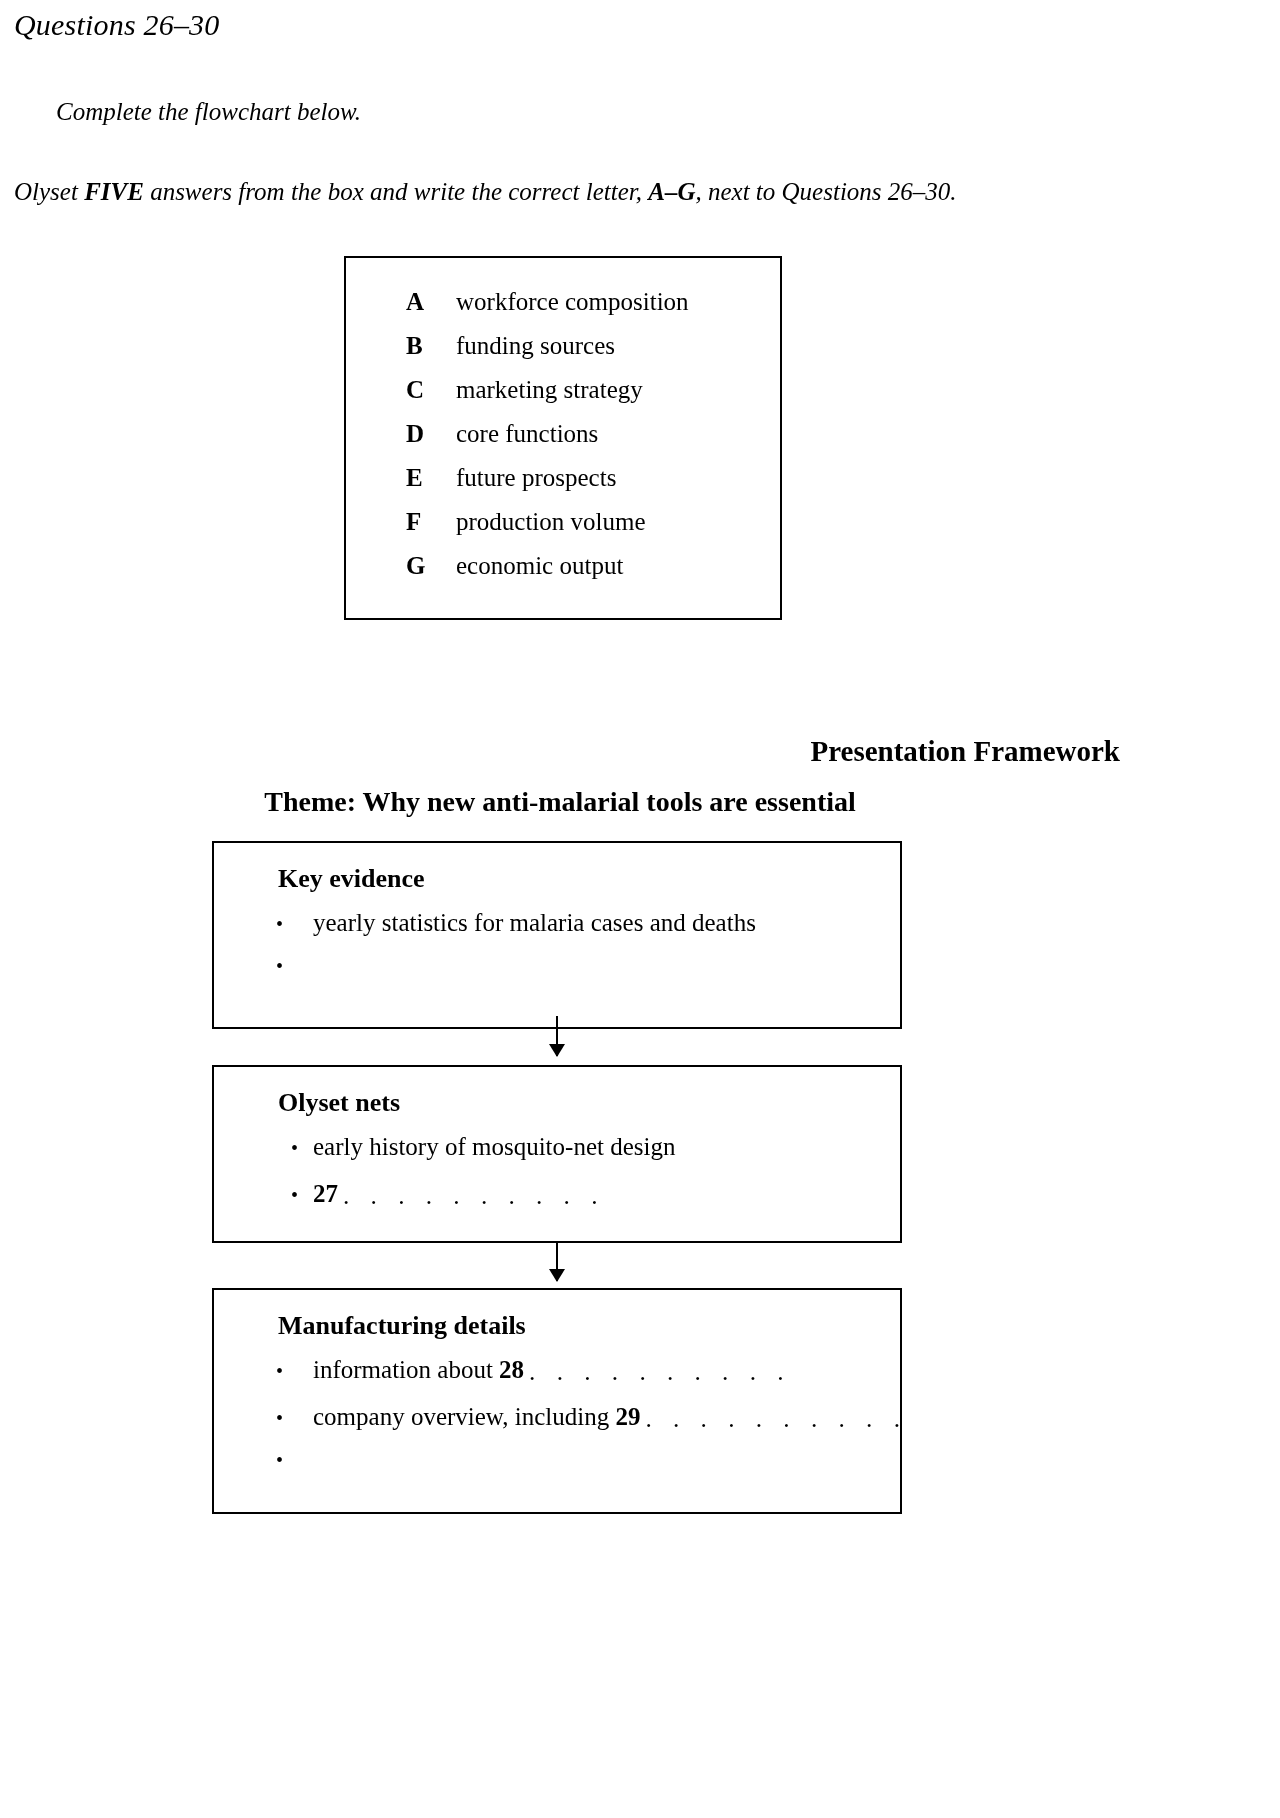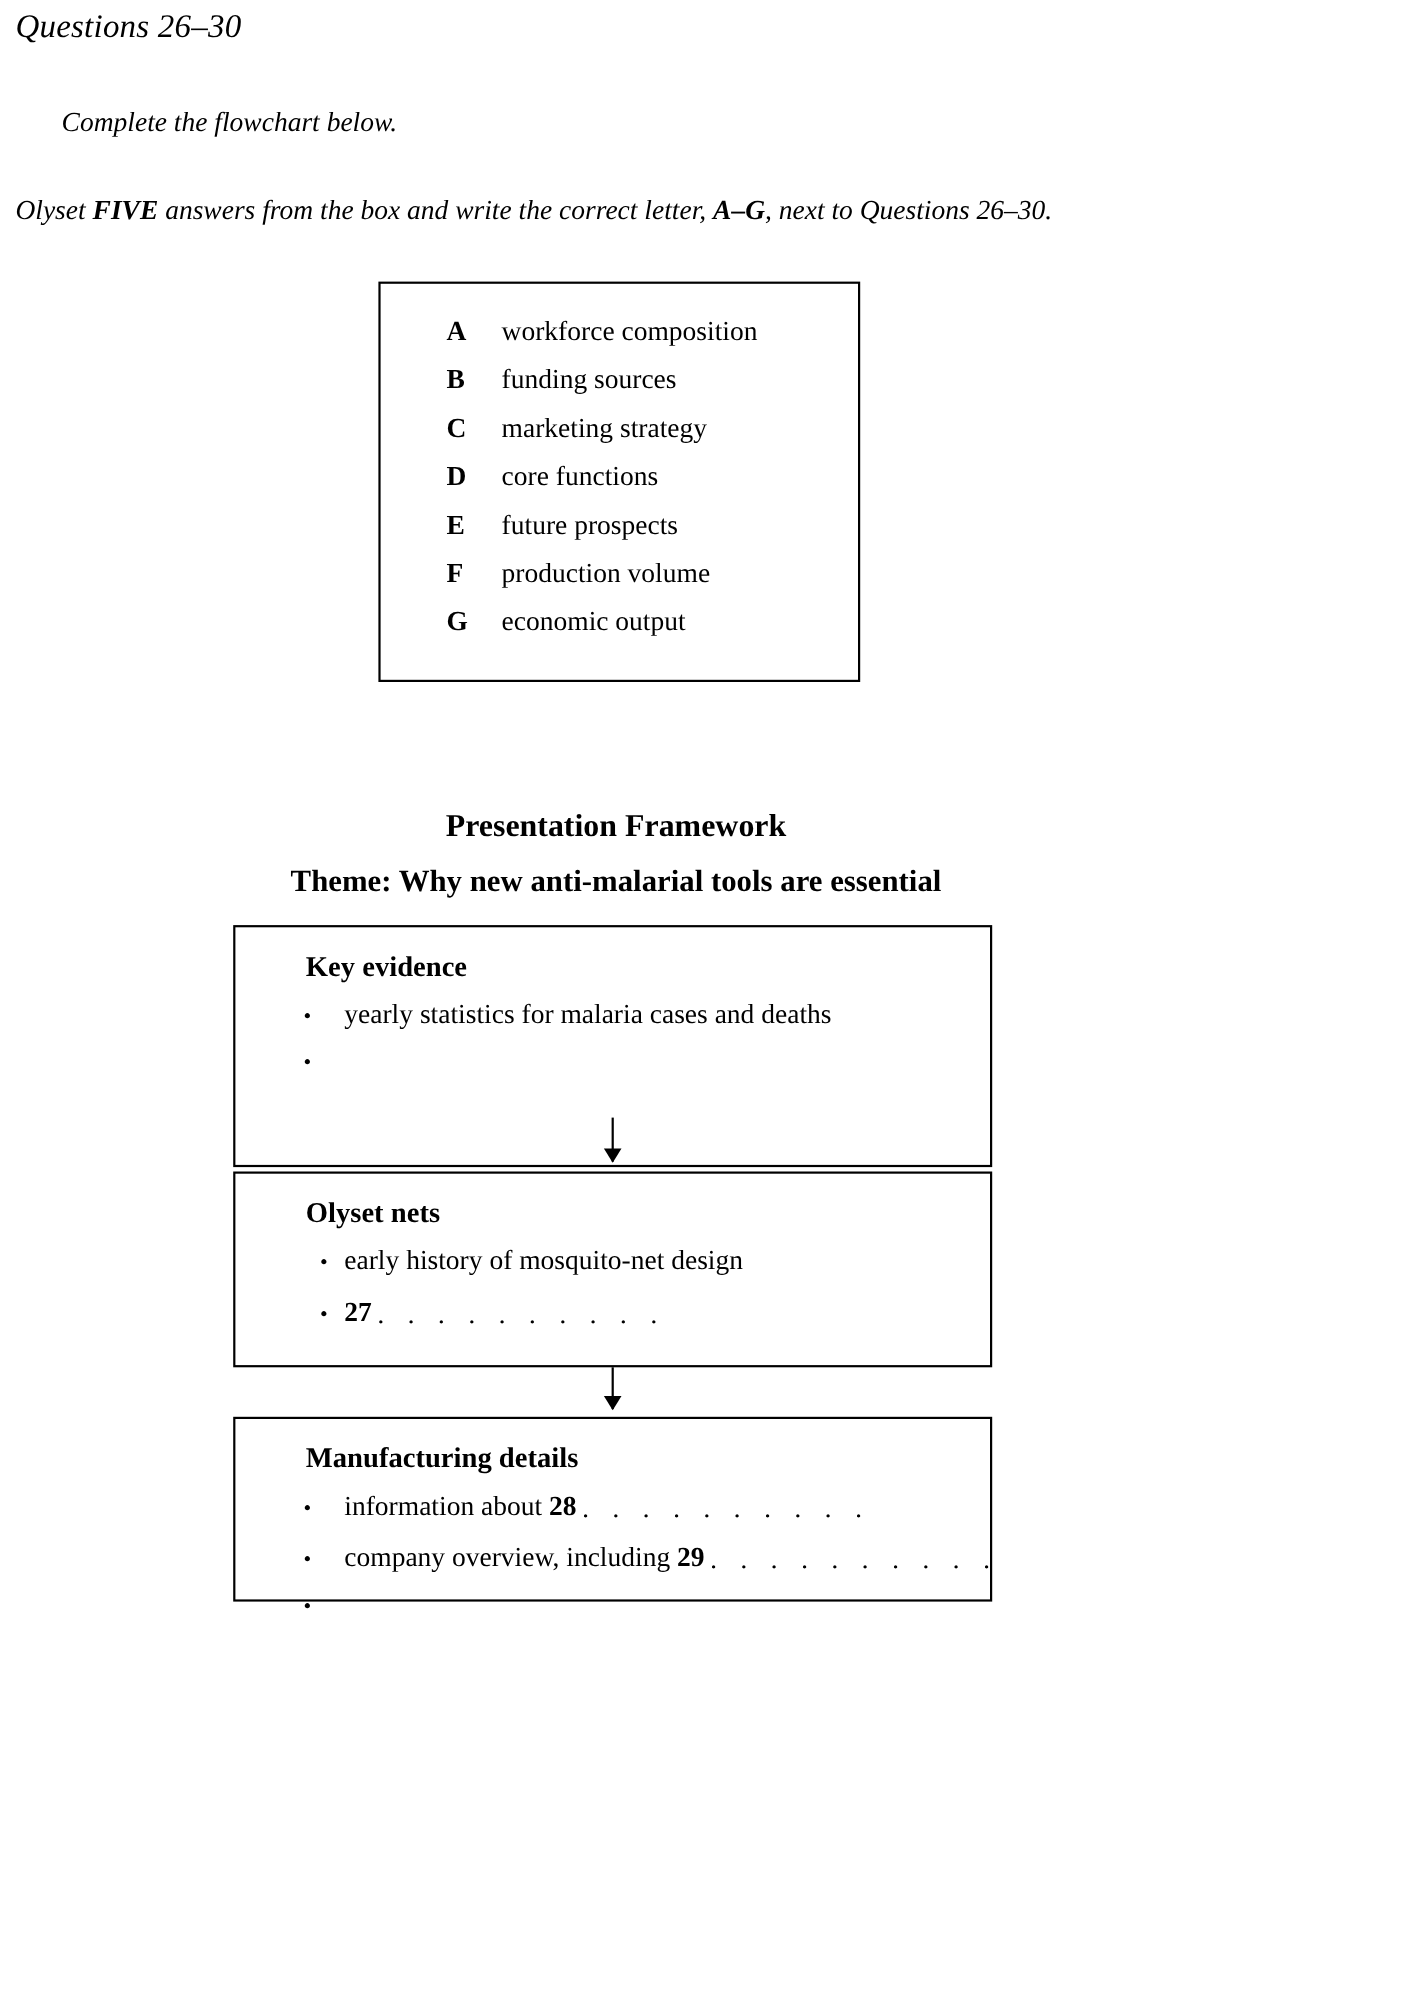--- a/index.html
+++ b/index.html
@@ -88,21 +88,21 @@
   .option-text {
     white-space: nowrap;
   }
 
   
   .fc-title {
     position: absolute;
     left: 0;
     top: 735px;
     width: 1120px;
-    text-align: center;
+    text-align: right;
     font-size: 29px;
     font-weight: bold;
   }
   .fc-subtitle {
     position: absolute;
     left: 0;
     top: 786px;
     width: 1120px;
     text-align: center;
     font-size: 28px;
@@ -110,23 +110,23 @@
   }
 
   .fc-box {
     position: absolute;
     left: 212px;
     width: 690px;
     border: 2px solid #000000;
     box-sizing: border-box;
     background: #ffffff;
   }
-  #box-1 { top: 841px;  height: 220px; }
+  #box-1 { top: 841px;  height: 188px; }
   #box-2 { top: 1065px; height: 178px; text-align: center; }
-  #box-3 { top: 1288px; height: 168px; }
+  #box-3 { top: 1288px; height: 226px; }
 
   .fc-box-title {
     position: absolute;
     left: 64px;
     top: 21px;
     font-size: 26px;
     font-weight: bold;
     white-space: nowrap;
   }
 

